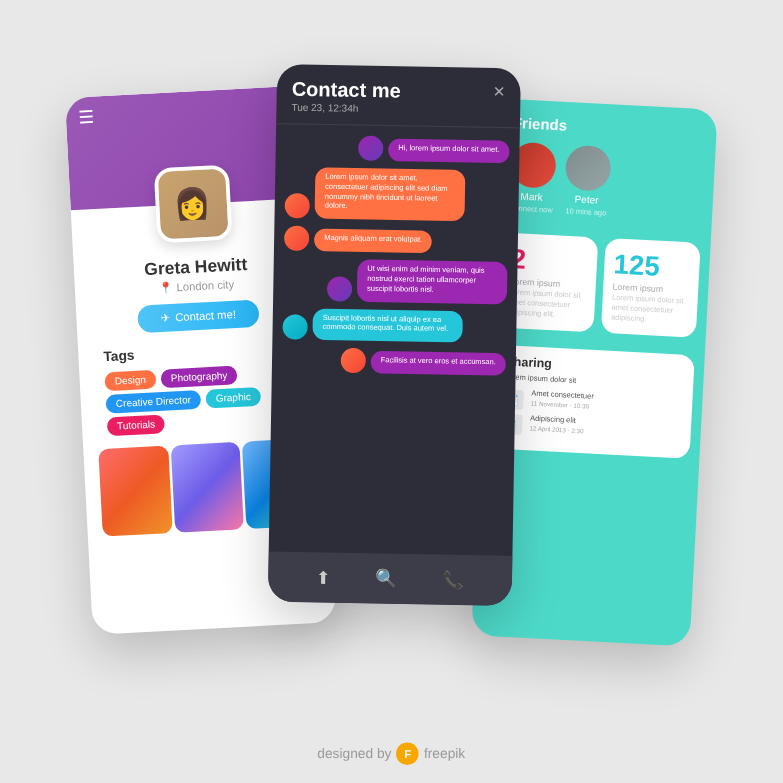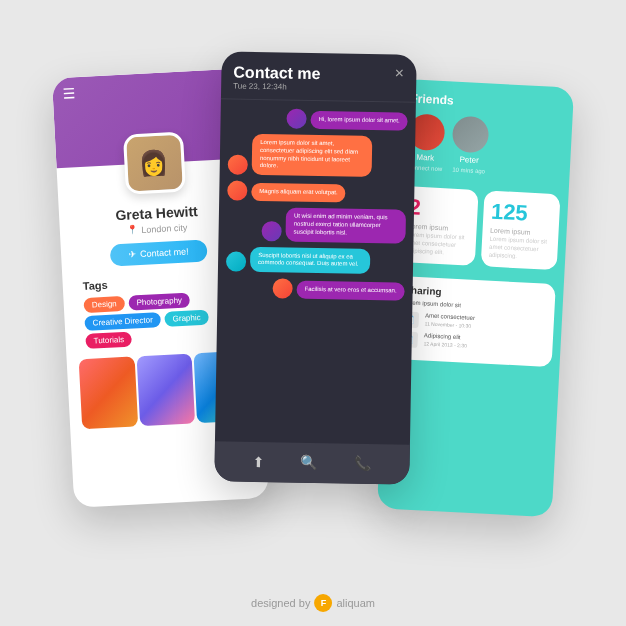--- a/index.html
+++ b/index.html
@@ -555,14 +555,14 @@
         </div>
       </div>
     </div>
   </div>
 
 </div>
 
 <div class="footer-credit">
   <span>designed by</span>
   <span class="freepik-logo">F</span>
-  <span>aliquam</span>
+  <span>freepik</span>
 </div>
 
 </body></html>

